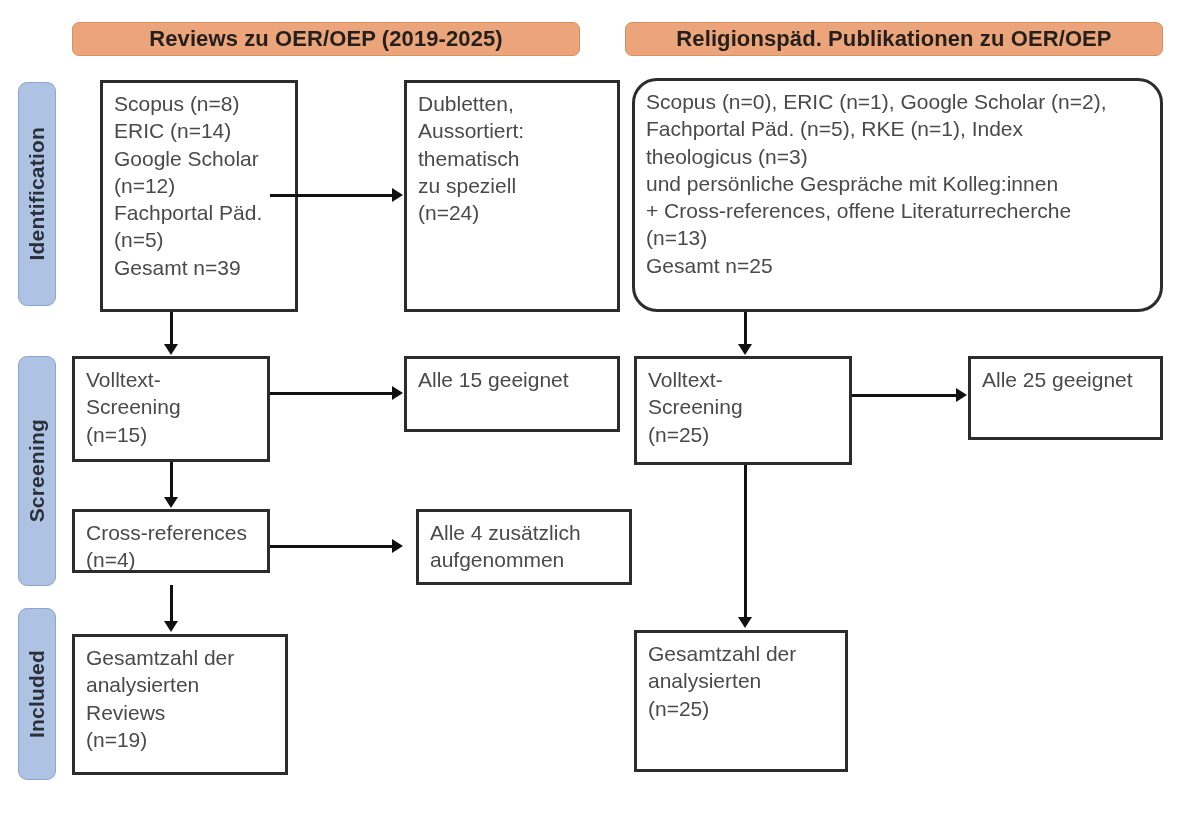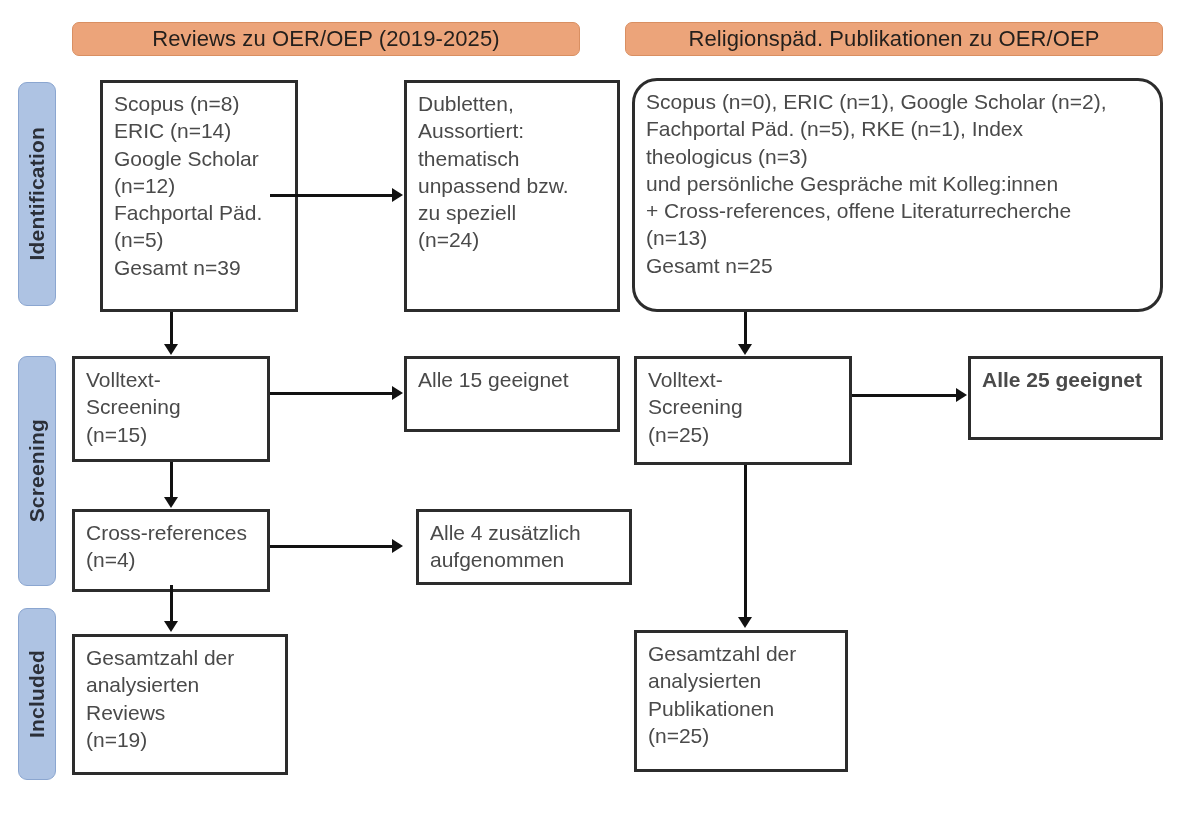--- a/index.html
+++ b/index.html
@@ -41,21 +41,21 @@
   .col-header {
     position: absolute;
     background: #eca47a;
     border: 1px solid #d98f62;
     border-radius: 7px;
     box-sizing: border-box;
     display: flex;
     align-items: center;
     justify-content: center;
     color: #231f1c;
-    font-weight: normal;
+    font-weight: bold;
     font-size: 22px;
     letter-spacing: 0.1px;
     white-space: nowrap;
   }
 
   
   .node {
     position: absolute;
     background: #ffffff;
     border: 3px solid #2c2c2c;
@@ -116,21 +116,20 @@
     <span class="line">(n=12)</span>
     <span class="line">Fachportal Päd.</span>
     <span class="line">(n=5)</span>
     <span class="line">Gesamt n=39</span>
   </div>
 
   <div class="node" style="left:404px; top:80px; width:216px; height:232px;">
     <span class="line">Dubletten,</span>
     <span class="line">Aussortiert:</span>
     <span class="line">thematisch</span>
-    <span class="line">unpassend bzw.</span>
     <span class="line">zu speziell</span>
     <span class="line">(n=24)</span>
   </div>
 
   <div class="edge-h" style="left:270px; top:194px; width:122px;"></div>
   <div class="arrow-right" style="left:392px; top:188px;"></div>
 
   <div class="edge-v" style="left:170px; top:312px; width:3px; height:33px;"></div>
   <div class="arrow-down" style="left:164px; top:344px;"></div>
 
@@ -143,21 +142,21 @@
   <div class="node" style="left:404px; top:356px; width:216px; height:76px;">
     <span class="line">Alle 15 geeignet</span>
   </div>
 
   <div class="edge-h" style="left:270px; top:392px; width:122px;"></div>
   <div class="arrow-right" style="left:392px; top:386px;"></div>
 
   <div class="edge-v" style="left:170px; top:462px; width:3px; height:36px;"></div>
   <div class="arrow-down" style="left:164px; top:497px;"></div>
 
-  <div class="node" style="left:72px; top:509px; width:198px; height:83px;">
+  <div class="node" style="left:72px; top:509px; width:198px; height:64px;">
     <span class="line">Cross-references</span>
     <span class="line">(n=4)</span>
   </div>
 
   <div class="node" style="left:416px; top:509px; width:216px; height:76px;">
     <span class="line">Alle 4 zusätzlich</span>
     <span class="line">aufgenommen</span>
   </div>
 
   <div class="edge-h" style="left:270px; top:545px; width:122px;"></div>
@@ -185,30 +184,29 @@
 
   <div class="edge-v" style="left:744px; top:312px; width:3px; height:33px;"></div>
   <div class="arrow-down" style="left:738px; top:344px;"></div>
 
   <div class="node" style="left:634px; top:356px; width:218px; height:109px;">
     <span class="line">Volltext-</span>
     <span class="line">Screening</span>
     <span class="line">(n=25)</span>
   </div>
 
-  <div class="node" style="left:968px; top:356px; width:195px; height:84px;font-weight:bold;">
+  <div class="node" style="left:968px; top:356px; width:195px; height:84px;">
     <span class="line">Alle 25 geeignet</span>
   </div>
 
   <div class="edge-h" style="left:852px; top:394px; width:104px;"></div>
   <div class="arrow-right" style="left:956px; top:388px;"></div>
 
   <div class="edge-v" style="left:744px; top:465px; width:3px; height:153px;"></div>
   <div class="arrow-down" style="left:738px; top:617px;"></div>
 
   <div class="node" style="left:634px; top:630px; width:214px; height:142px;">
     <span class="line">Gesamtzahl der</span>
     <span class="line">analysierten</span>
-    <span class="line">Publikationen</span>
     <span class="line">(n=25)</span>
   </div>
 
 </div>
 
 </body></html>

